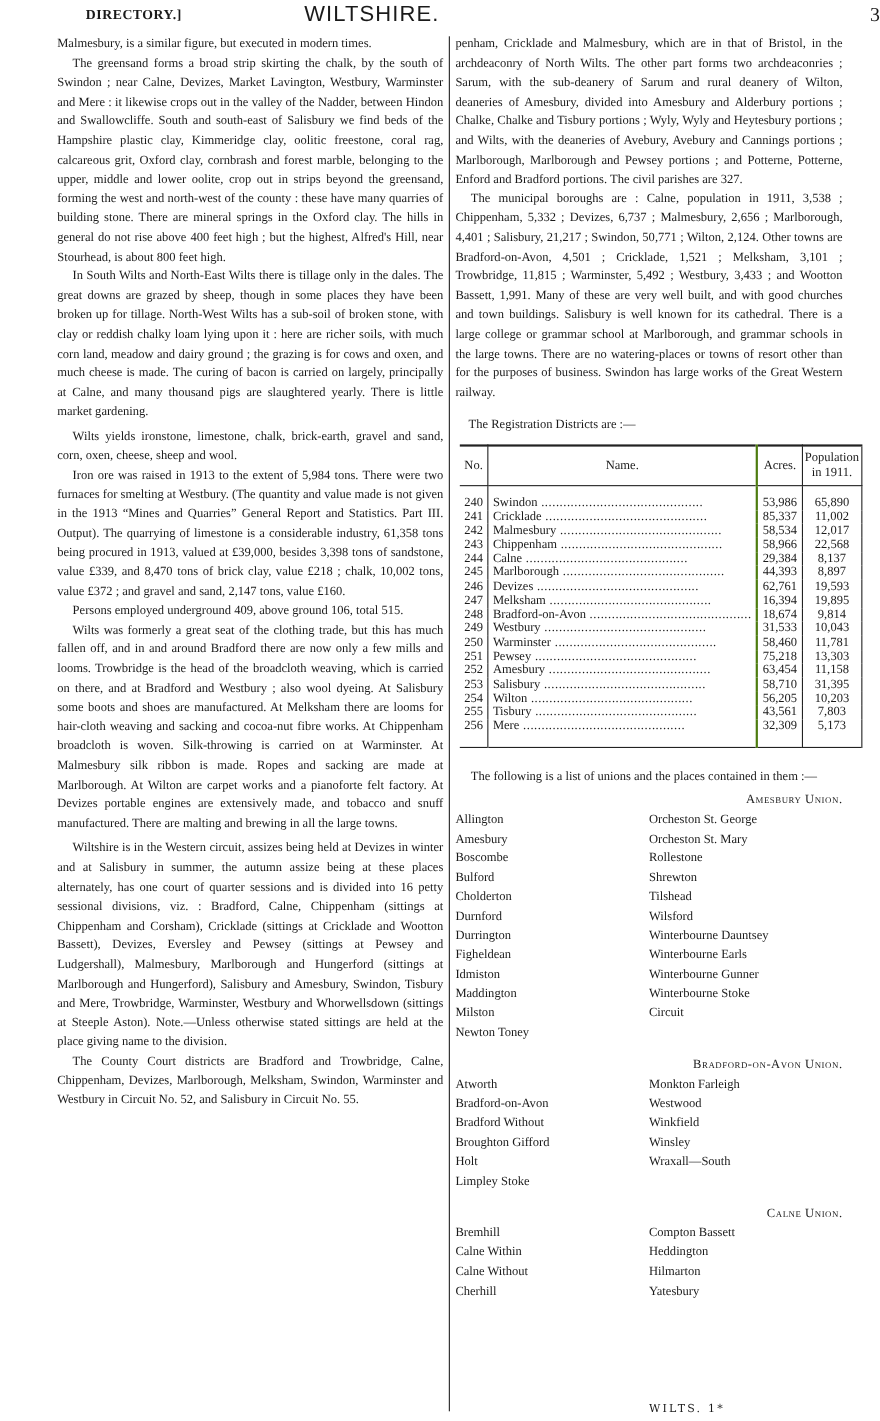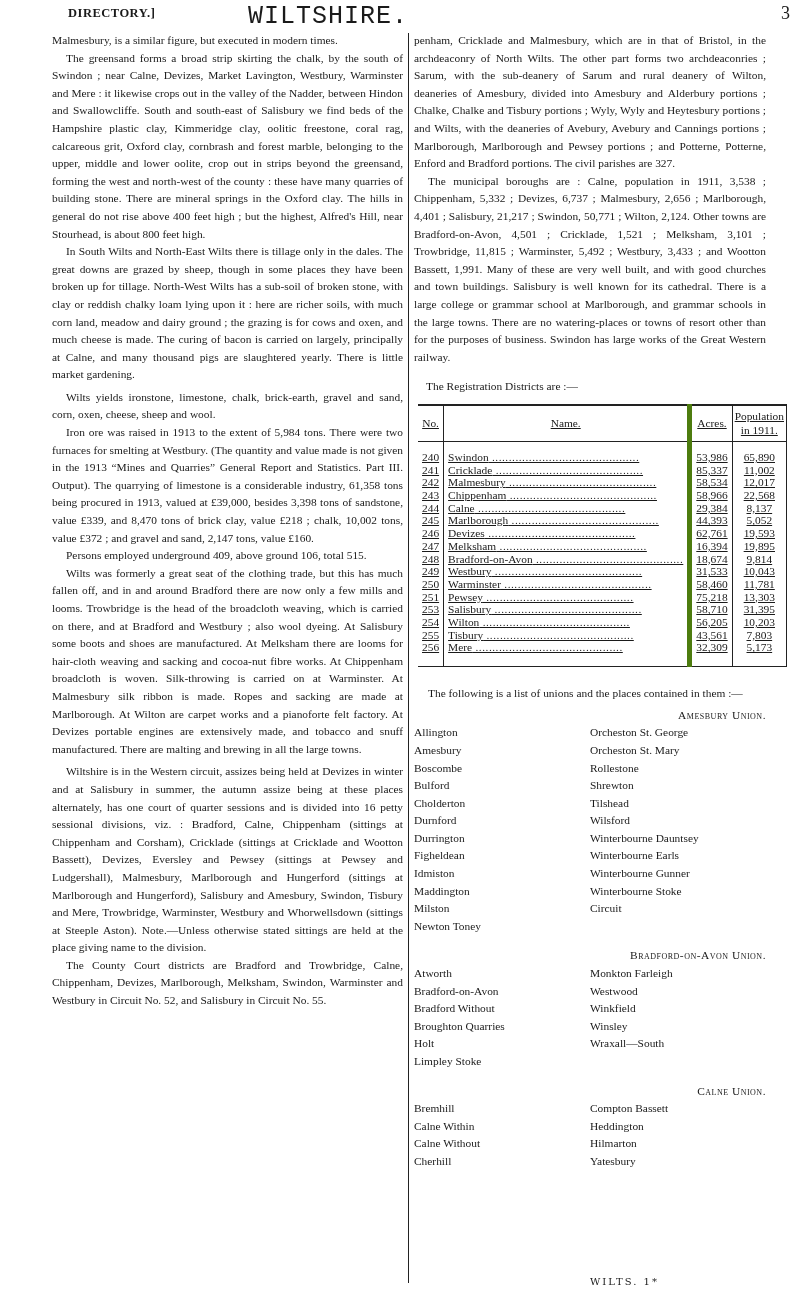--- a/index.html
+++ b/index.html
@@ -1,38 +1,38 @@
 <!DOCTYPE html>
 <html><head>
 <meta charset="utf-8">
 <style>
   html, body { margin:0; padding:0; background:#ffffff; }
   body { width:800px; height:1292px; position:relative; overflow:hidden;
          font-family:"DejaVu Serif","Liberation Serif",serif; color:#1a1a1a; }
-  .header { position:absolute; top:0; left:8px; width:640px; height:30px; }
+  .header { position:absolute; top:0; left:18px; width:640px; height:30px; }
   .hdr-left { position:absolute; left:60px; top:6px; font-size:12.5px; letter-spacing:0.5px; font-weight:bold; font-family:"Liberation Serif",serif; }
-  .hdr-center { position:absolute; left:0; right:0; text-align:center; top:2px; font-size:25px; letter-spacing:1px; font-family:Liberation Mono, monospace; }
+  .hdr-center { position:absolute; left:0; right:0; text-align:center; top:2px; font-size:20px; letter-spacing:1px; font-family:Liberation Sans, sans-serif; }
   .hdr-right { position:absolute; left:773px; top:3px; font-size:18px; font-family:"Liberation Serif",serif; }
 
   .col-left { position:absolute; left:52px; top:32px; width:351px;
               font-size:11.4px; line-height:17.6px; text-align:justify; font-family:"Liberation Serif",serif; }
   .col-rule { position:absolute; left:408px; top:33px; width:1px; height:1250px; background:#222; }
   .col-right { position:absolute; left:414px; top:32px; width:352px;
                font-size:11.4px; line-height:17.6px; text-align:justify; font-family:"Liberation Serif",serif; }
   p { margin:0; text-indent:14px; }
   p.noind { text-indent:0; }
   .gap { height:5px; }
 
   .reg-intro { margin-top:12px; margin-left:12px; text-indent:0; }
-  table.reg { margin-top:8px; margin-left:4px; width:348px; border-collapse:collapse; font-size:11.4px;text-decoration:underline; }
+  table.reg { margin-top:8px; margin-left:4px; width:348px; border-collapse:collapse; font-size:11.4px; }
   table.reg th { font-weight:normal; border-bottom:1.5px solid #222; padding:3px 2px 4px; vertical-align:middle; text-align:center; line-height:14px; }
   table.reg thead tr { border-top:2px solid #222; }
   table.reg td { padding:0 4px; line-height:12.7px; }
   table.reg .c-no { width:40px; text-align:center; border-right:1px solid #222; }
-  table.reg .c-name { width:164px; border-right:5px solid #4d7c0f; white-space:nowrap; overflow:hidden; }
+  table.reg .c-name { width:164px; border-right:2px solid #4d7c0f; white-space:nowrap; overflow:hidden; }
   table.reg .c-acres { width:60px; text-align:center; border-right:1px solid #222; }
   table.reg .c-pop { width:56px; text-align:center; border-right:1px solid #222; }
   table.reg tbody tr:first-child td { padding-top:9px;margin-left:23px; }
   table.reg tbody tr:last-child td { padding-bottom:12px; }
   table.reg tbody { border-bottom:1px solid #222; }
   .dots::after { content:" ............................................"; letter-spacing:0.5px; }
 
   .unions-intro { margin-top:18px; }
   .union-title { text-align:right; font-variant:small-caps; letter-spacing:0.5px; margin-top:4px; }
   .union-grid { display:grid; grid-template-columns:176px 176px; }
@@ -108,21 +108,21 @@
         <tr>
           <td class="c-no">244</td>
           <td class="c-name"><span class="dots">Calne</span></td>
           <td class="c-acres">29,384</td>
           <td class="c-pop">8,137</td>
         </tr>
         <tr>
           <td class="c-no">245</td>
           <td class="c-name"><span class="dots">Marlborough</span></td>
           <td class="c-acres">44,393</td>
-          <td class="c-pop">5,052</td>
+          <td class="c-pop">8,897</td>
         </tr>
         <tr>
           <td class="c-no">246</td>
           <td class="c-name"><span class="dots">Devizes</span></td>
           <td class="c-acres">62,761</td>
           <td class="c-pop">19,593</td>
         </tr>
         <tr>
           <td class="c-no">247</td>
           <td class="c-name"><span class="dots">Melksham</span></td>
@@ -145,20 +145,26 @@
           <td class="c-no">250</td>
           <td class="c-name"><span class="dots">Warminster</span></td>
           <td class="c-acres">58,460</td>
           <td class="c-pop">11,781</td>
         </tr>
         <tr>
           <td class="c-no">251</td>
           <td class="c-name"><span class="dots">Pewsey</span></td>
           <td class="c-acres">75,218</td>
           <td class="c-pop">13,303</td>
+        </tr>
+        <tr>
+          <td class="c-no">252</td>
+          <td class="c-name"><span class="dots">Amesbury</span></td>
+          <td class="c-acres">63,454</td>
+          <td class="c-pop">11,158</td>
         </tr>
         <tr>
           <td class="c-no">253</td>
           <td class="c-name"><span class="dots">Salisbury</span></td>
           <td class="c-acres">58,710</td>
           <td class="c-pop">31,395</td>
         </tr>
         <tr>
           <td class="c-no">254</td>
           <td class="c-name"><span class="dots">Wilton</span></td>
@@ -214,21 +220,21 @@
   <div class="union-gap"></div>
   <div>
     <div class="union-title">Bradford-on-Avon Union.</div>
     <div class="union-grid" id="union-1">
         <div>Atworth</div>
         <div>Monkton Farleigh</div>
         <div>Bradford-on-Avon</div>
         <div>Westwood</div>
         <div>Bradford Without</div>
         <div>Winkfield</div>
-        <div>Broughton Quarries</div>
+        <div>Broughton Gifford</div>
         <div>Winsley</div>
         <div>Holt</div>
         <div>Wraxall—South</div>
         <div>Limpley Stoke</div>
         <div></div>
       </div>
   </div>
   <div class="union-gap"></div>
   <div>
     <div class="union-title">Calne Union.</div>

